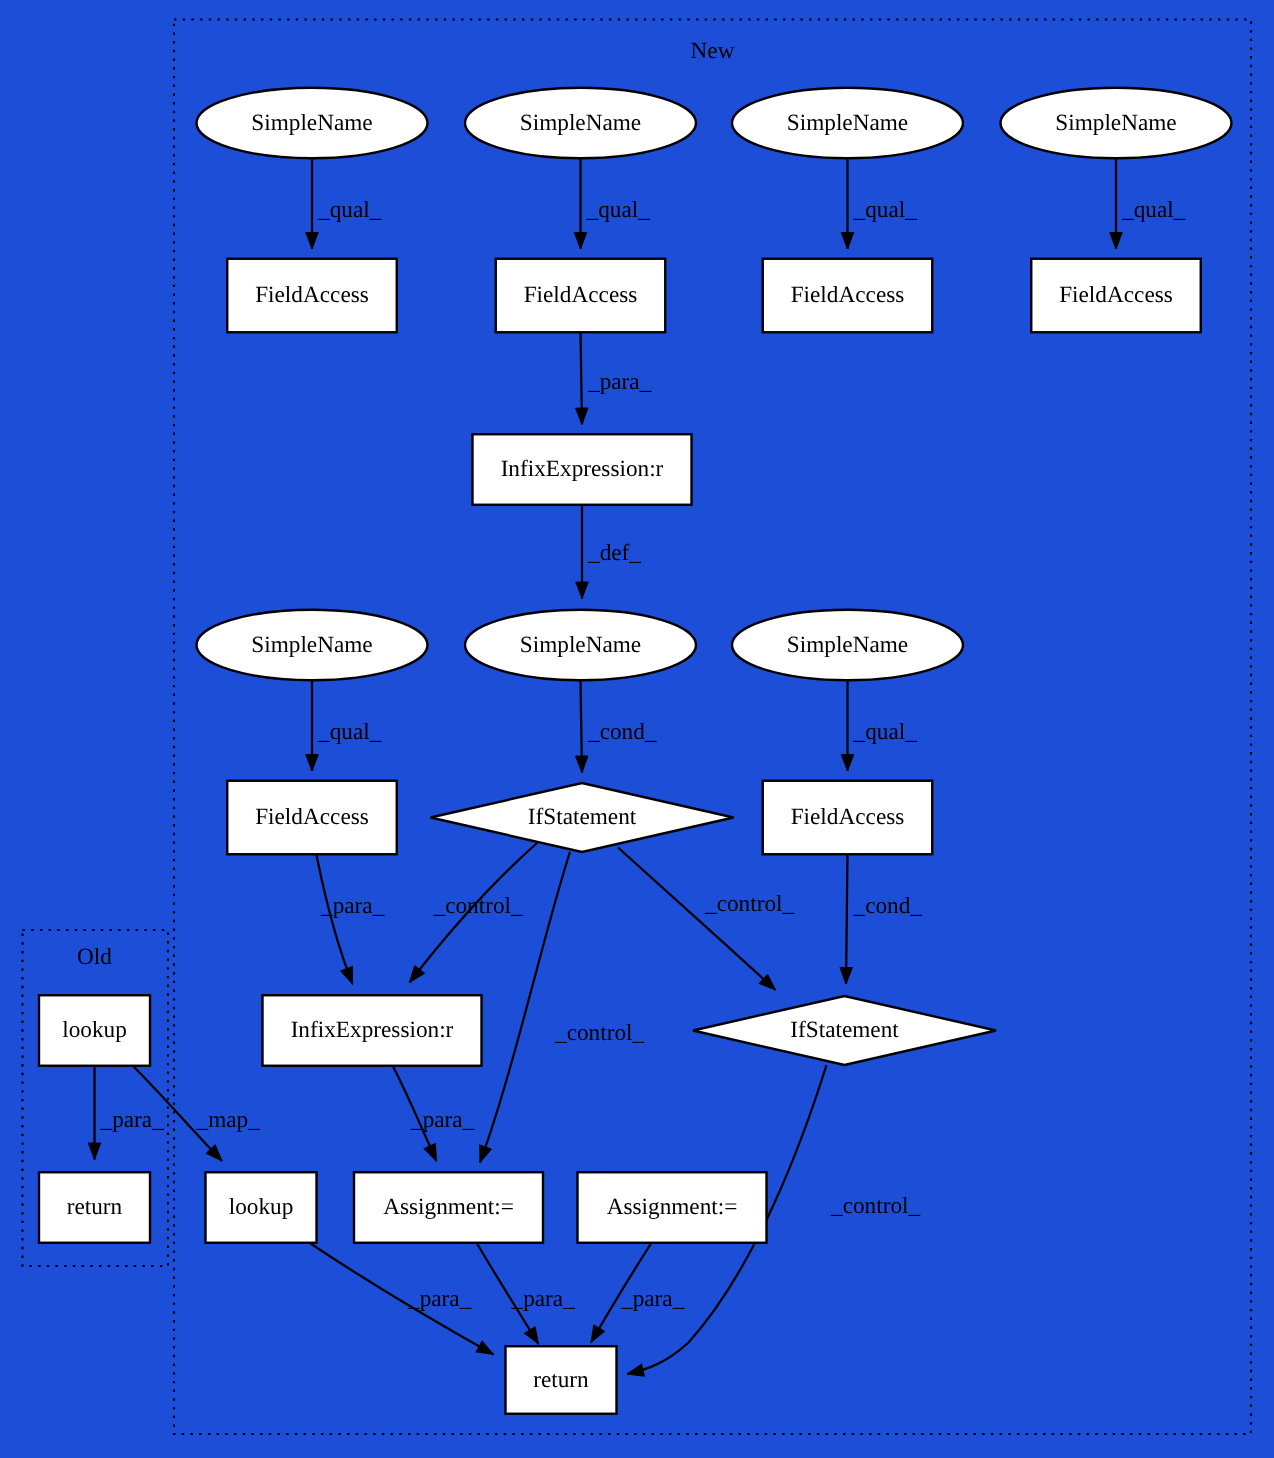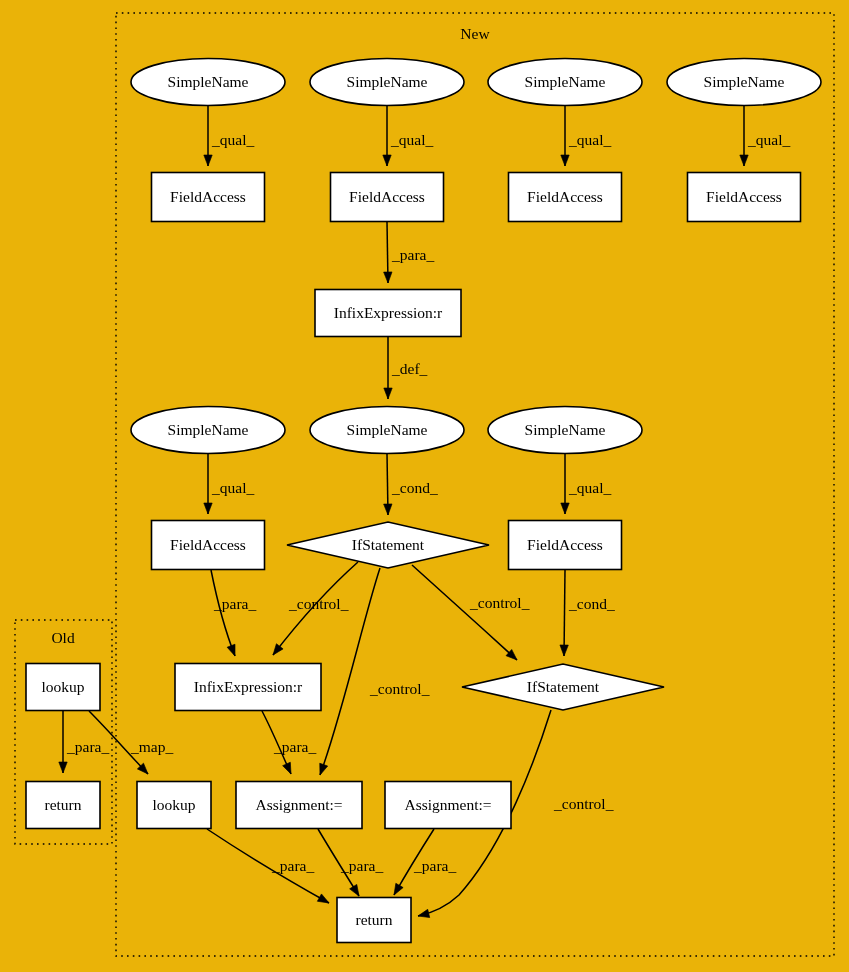--- a/index.html
+++ b/index.html
@@ -4,21 +4,21 @@
 <style>
   html, body {
     margin: 0;
     padding: 0;
     background: #ffffff;
   }
   #canvas-root {
     position: relative;
     width: 849px;
     height: 972px;
-    background: #eab308;
+    background: #1d4ed8;
     font-family: "Liberation Serif", "DejaVu Serif", serif;
     overflow: hidden;
   }
   svg {
     display: block;
   }
   .node-shape {
     fill: #ffffff;
     stroke: #000000;
     stroke-width: 1.6;

